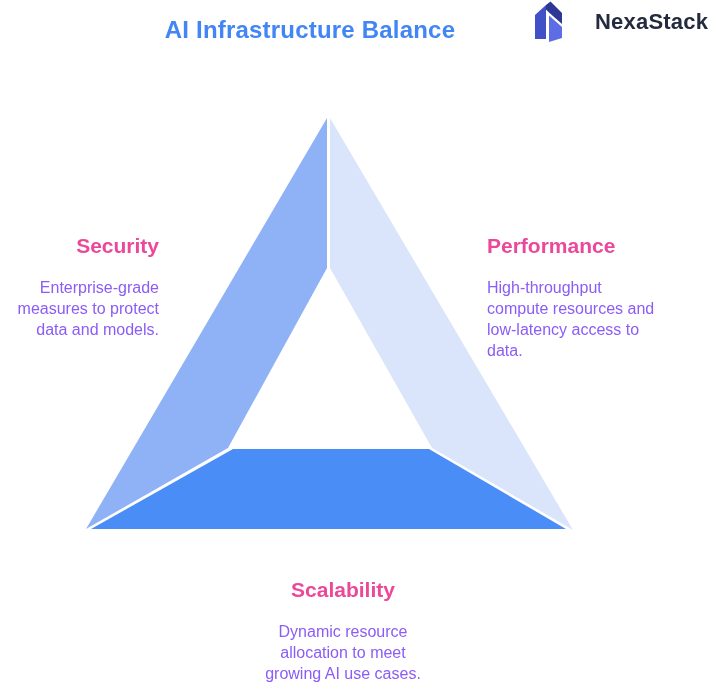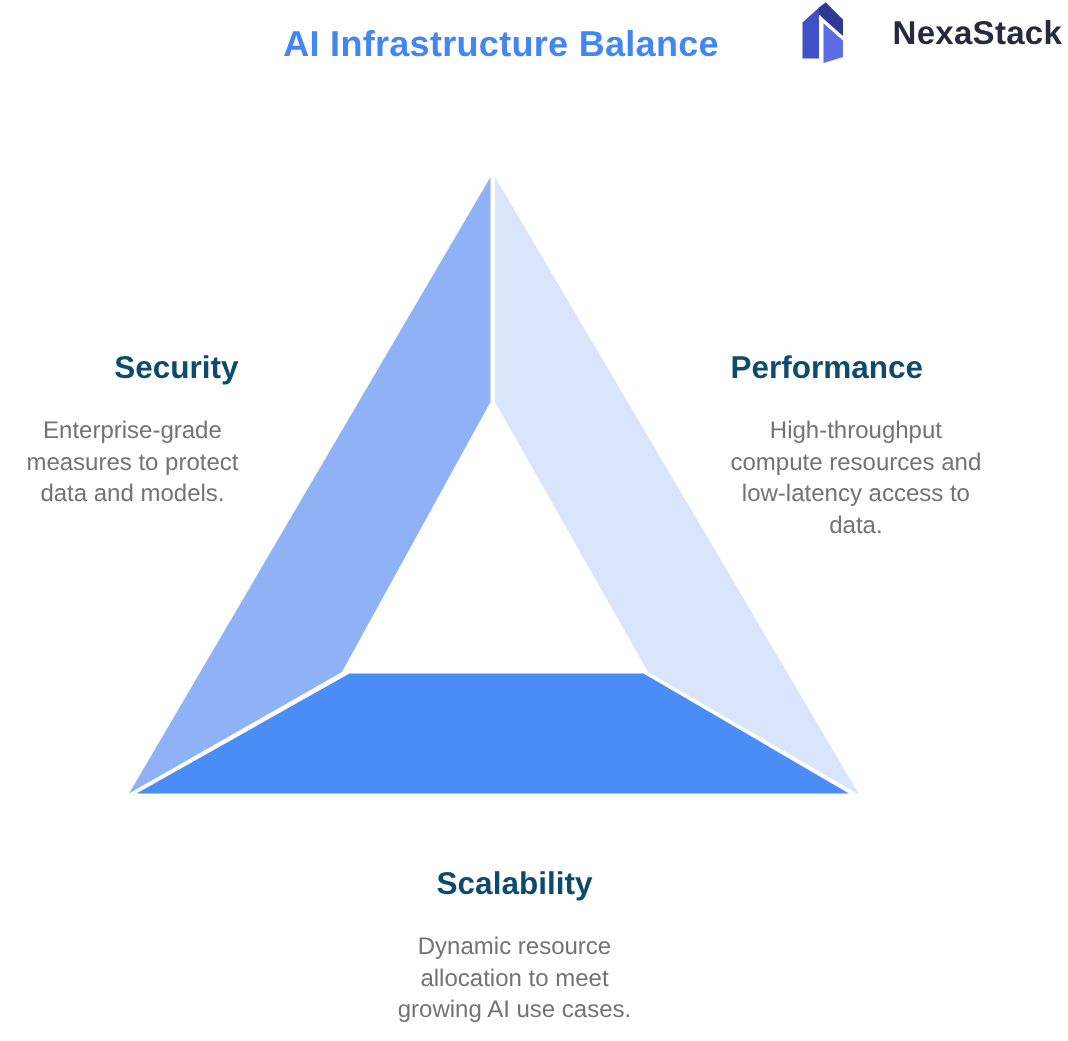--- a/index.html
+++ b/index.html
@@ -8,39 +8,37 @@
     background:#ffffff;
     font-family:"Liberation Sans", sans-serif;
   }
   .canvas{position:absolute;inset:0;width:712px;height:694px;}
 
   
   .title{
     position:absolute;top:16px;left:310px;transform:translateX(-50%);
     font-size:24px;font-weight:700;letter-spacing:.2px;white-space:nowrap;
     color:#4285F4;
-    margin-left:24px;
   }
   .brand{position:absolute;top:1px;left:533px;display:flex;align-items:center;}
   .brand-mark{width:38px;height:41px;display:block;}
   .brand-name{
     margin-left:24px;font-size:22px;font-weight:600;color:#242B3E;
     letter-spacing:.2px;line-height:41px;white-space:nowrap;
   }
 
   
   .triangle-svg{position:absolute;left:0;top:0;width:712px;height:694px;}
 
   
   .label-block{position:absolute;}
-  .label-title{font-size:21px;font-weight:700;line-height:28px;color:#0c4a6e;}
+  .label-title{font-size:21px;font-weight:700;line-height:28px;color:#ec4899;}
   .label-desc{
-    margin-top:17px;font-size:16px;line-height:21px;color:#737373;
+    margin-top:17px;font-size:16px;line-height:21px;color:#8b5cf6;
     white-space:pre-line;
-    text-align:center;
   }
   .block-security{top:232px;right:553px;text-align:right;}
   .block-performance{top:232px;left:487px;text-align:left;}
   .block-scalability{top:576px;left:343px;transform:translateX(-50%);text-align:center;white-space:nowrap;}
 </style>
 </head>
 <body>
 
 <div class="canvas">
 

